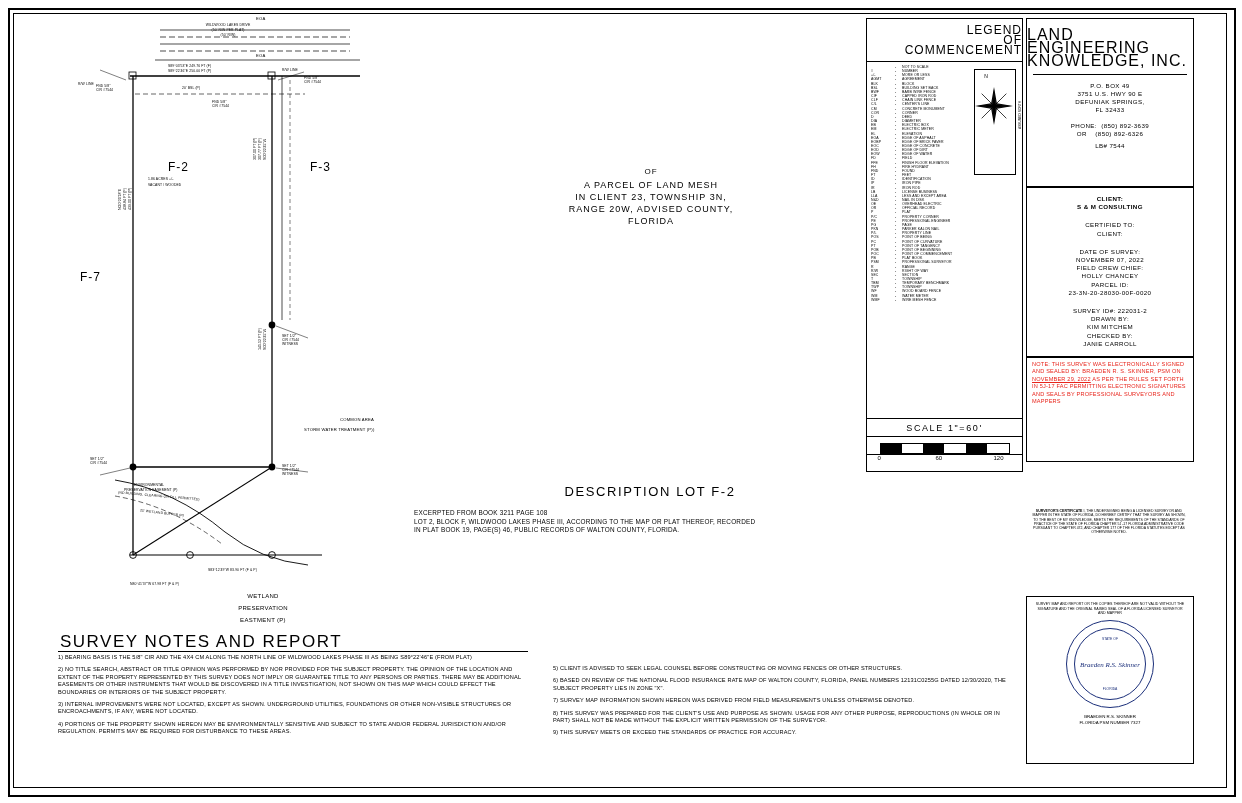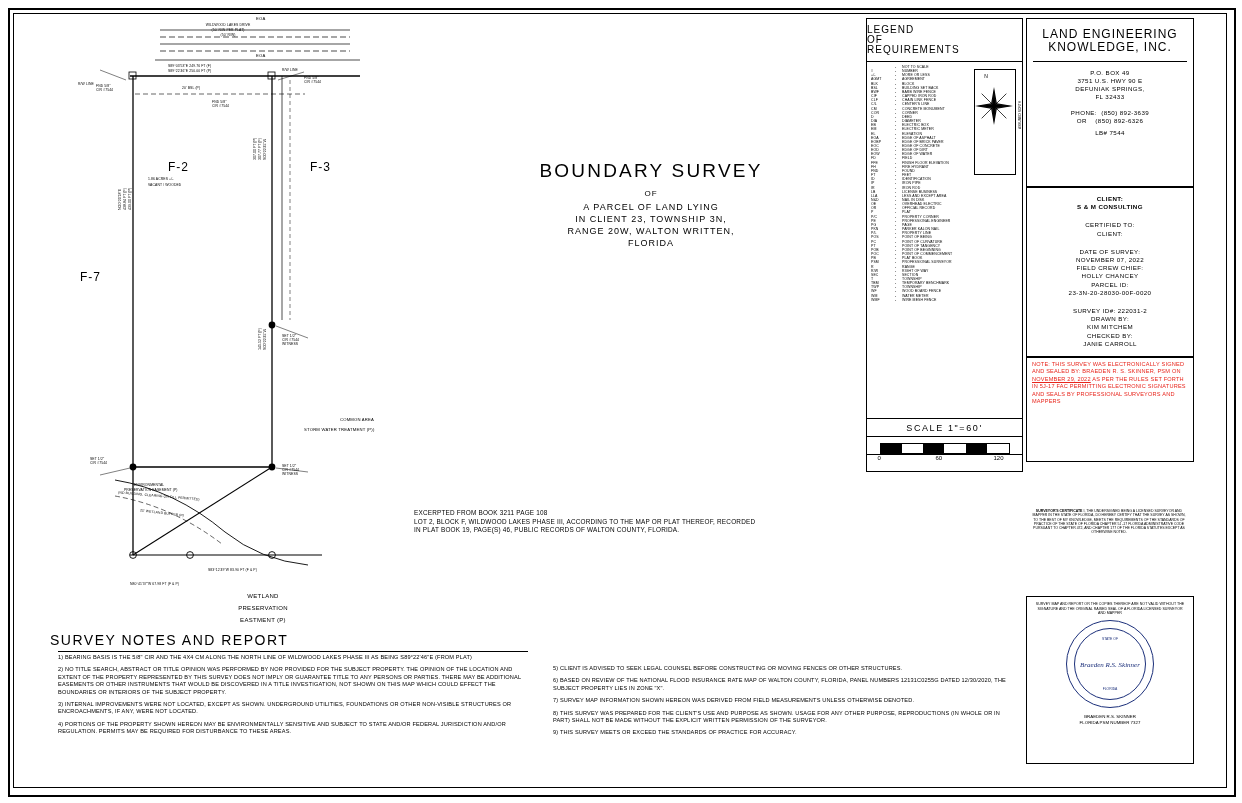--- a/index.html
+++ b/index.html
@@ -17,21 +17,21 @@
   #title-block{left:486px;top:160px;width:330px;}
   #title-block .t1{font-size:19px;letter-spacing:2.2px;text-align:center;font-family:"Liberation Sans",sans-serif;}
   #title-block .t2{font-size:8px;letter-spacing:1px;text-align:center;margin-top:7px;}
   #title-block .t3{font-size:9px;letter-spacing:1px;text-align:center;line-height:12px;margin-top:3px;}
 
   #desc-title{left:500px;top:484px;width:300px;text-align:center;font-size:13px;letter-spacing:1.6px;}
   #desc-body{left:414px;top:509px;width:500px;font-size:6.4px;line-height:8.6px;letter-spacing:.2px;}
 
   
   #legend{left:866px;top:18px;width:155px;height:435px;}
-  #legend .hdr{text-align:left;font-size:10px;line-height:10px;letter-spacing:1px;padding-top:6px;}
+  #legend .hdr{text-align:right;font-size:12px;line-height:10px;letter-spacing:1px;padding-top:6px;}
   #legend .divider{border-top:1px solid #000;margin-top:6px;}
   #legend-cols{display:flex;padding:3px 2px 0 4px;}
   #legend-list{width:96px;}
   #legend-list .row{display:flex;font-size:3.5px;line-height:4.15px;letter-spacing:.1px;}
   #legend-list .ab{width:24px;flex:0 0 24px;}
   #legend-list .dsh{width:7px;flex:0 0 7px;}
   #legend-list .de{flex:1 1 auto;}
 
   
   #compass{position:relative;width:52px;height:110px;margin-left:2px;}
@@ -44,21 +44,21 @@
   #scalebox{left:866px;top:418px;width:155px;height:52px;}
   #scalebox .stxt{text-align:center;font-size:9px;letter-spacing:1.6px;padding-top:4px;}
   #scalebox .sline{border-top:1px solid #000;margin-top:3px;}
   #scalebar{position:relative;margin:6px auto 0 auto;width:128px;height:9px;border:1px solid #000;display:flex;}
   #scalebar div{flex:1 1 0;}
   #scale-nums{position:relative;width:134px;margin:1px auto 0 auto;font-size:6px;}
   #scale-nums span{position:absolute;top:0;}
 
   
   #company{left:1026px;top:18px;width:166px;height:168px;}
-  #company .cname{text-align:center;font-size:12px;letter-spacing:1px;line-height:13px;padding-top:9px;}
+  #company .cname{text-align:left;font-size:16px;letter-spacing:1px;line-height:13px;padding-top:9px;}
   #company .cdiv{border-top:1px solid #000;margin:7px 6px 0 6px;}
   #company .caddr{text-align:center;font-size:6.2px;line-height:8px;padding-top:7px;letter-spacing:.4px;}
   #company .cphone{text-align:center;font-size:6.2px;line-height:8px;padding-top:8px;letter-spacing:.4px;}
   #company .clb{text-align:center;font-size:6.2px;padding-top:4px;letter-spacing:.4px;}
 
   #clientblk{left:1026px;top:186px;width:166px;height:170px;}
   #clientblk .seg{text-align:center;font-size:6.2px;line-height:8.2px;letter-spacing:.4px;}
   #clientblk .bold{font-weight:bold;}
 
   #noteblk{left:1026px;top:356px;width:166px;height:104px;border:1px solid #000;}
@@ -72,21 +72,21 @@
   #sealblk{left:1026px;top:596px;width:166px;height:166px;}
   #sealblk .stop{font-size:3.6px;line-height:4.6px;text-align:center;padding:5px 7px 0 7px;}
   #seal{position:relative;width:86px;height:86px;margin:4px auto 0 auto;border:1.5px solid #1b2f7a;border-radius:50%;}
   #seal .inner{position:absolute;left:7px;top:7px;right:7px;bottom:7px;border:1px solid #1b2f7a;border-radius:50%;}
   #seal .sigtxt{position:absolute;left:0;right:0;top:40px;text-align:center;font-size:7px;color:#1b2f7a;font-family:"Liberation Serif",serif;font-style:italic;}
   #seal .ringtxt{position:absolute;left:0;right:0;top:16px;text-align:center;font-size:3.4px;color:#1b2f7a;}
   #seal .ringtxt2{position:absolute;left:0;right:0;bottom:16px;text-align:center;font-size:3.4px;color:#1b2f7a;}
   #sealblk .sbot{font-size:4.4px;line-height:6px;text-align:center;margin-top:6px;}
 
   
-  #notes-title{left:50px;top:632px;font-size:14px;letter-spacing:1.5px;}
+  #notes-title{left:60px;top:632px;font-size:17px;letter-spacing:1.5px;}
   #notes-rule{left:58px;top:651px;width:470px;border-top:1px solid #000;}
   .notes-col{position:absolute;font-size:5.6px;line-height:7.4px;letter-spacing:.15px;}
   #notes-left{left:58px;top:654px;width:470px;}
   #notes-right{left:553px;top:665px;width:460px;}
   .notes-col p{margin:0 0 5px 0;}
 
   
   #drawing{left:60px;top:20px;width:800px;height:600px;}
   .lbl{position:absolute;font-size:6px;letter-spacing:.3px;}
   .lbl-sm{position:absolute;font-size:4.2px;line-height:5px;letter-spacing:.2px;}
@@ -197,41 +197,41 @@
 
     <div class="lbl-xs" style="left:148px;top:548px;">S83°12'49"W 83.90 FT (F &amp; P)</div>
     <div class="lbl-xs" style="left:70px;top:562px;">N80°41'37"W 67.98 FT (F &amp; P)</div>
 
     <div class="lbl ctr" style="left:158px;top:573px;width:90px;">WETLAND</div>
     <div class="lbl ctr" style="left:150px;top:585px;width:106px;">PRESERVATION</div>
     <div class="lbl ctr" style="left:152px;top:597px;width:102px;">EASTMENT (P)</div>
   </div>
 
   <div class="abs" id="title-block">
-    <div class="t1">BOUNDARY SURVEY</div>
     <div class="t2">OF</div>
     <div class="t3">
-      <div>A PARCEL OF LAND LYING</div>
+      <div>A PARCEL OF LAND MESH</div>
       <div>IN CLIENT 23, TOWNSHIP 3N,</div>
-      <div>RANGE 20W, WALTON WRITTEN,</div>
+      <div>RANGE 20W, ADVISED COUNTY,</div>
       <div>FLORIDA</div>
     </div>
   </div>
 
+  <div class="abs" id="desc-title">DESCRIPTION LOT F-2</div>
   <div class="abs" id="desc-body">
     <div>EXCERPTED FROM BOOK 3211 PAGE 108</div>
     <div>LOT 2, BLOCK F, WILDWOOD LAKES PHASE III, ACCORDING TO THE MAP OR PLAT THEREOF, RECORDED</div>
     <div>IN PLAT BOOK 19, PAGE(S) 46, PUBLIC RECORDS OF WALTON COUNTY, FLORIDA.</div>
   </div>
 
   <div class="abs box" id="legend">
     <div class="hdr">
       <div>LEGEND</div>
       <div>OF</div>
-      <div>REQUIREMENTS</div>
+      <div>COMMENCEMENT</div>
     </div>
     <div class="divider"></div>
     <div id="legend-cols">
       <div id="legend-list">
           <div class="row">
             <span class="ab"></span>
             <span class="dsh">-</span>
             <span class="de">NOT TO SCALE</span>
           </div>
           <div class="row">

